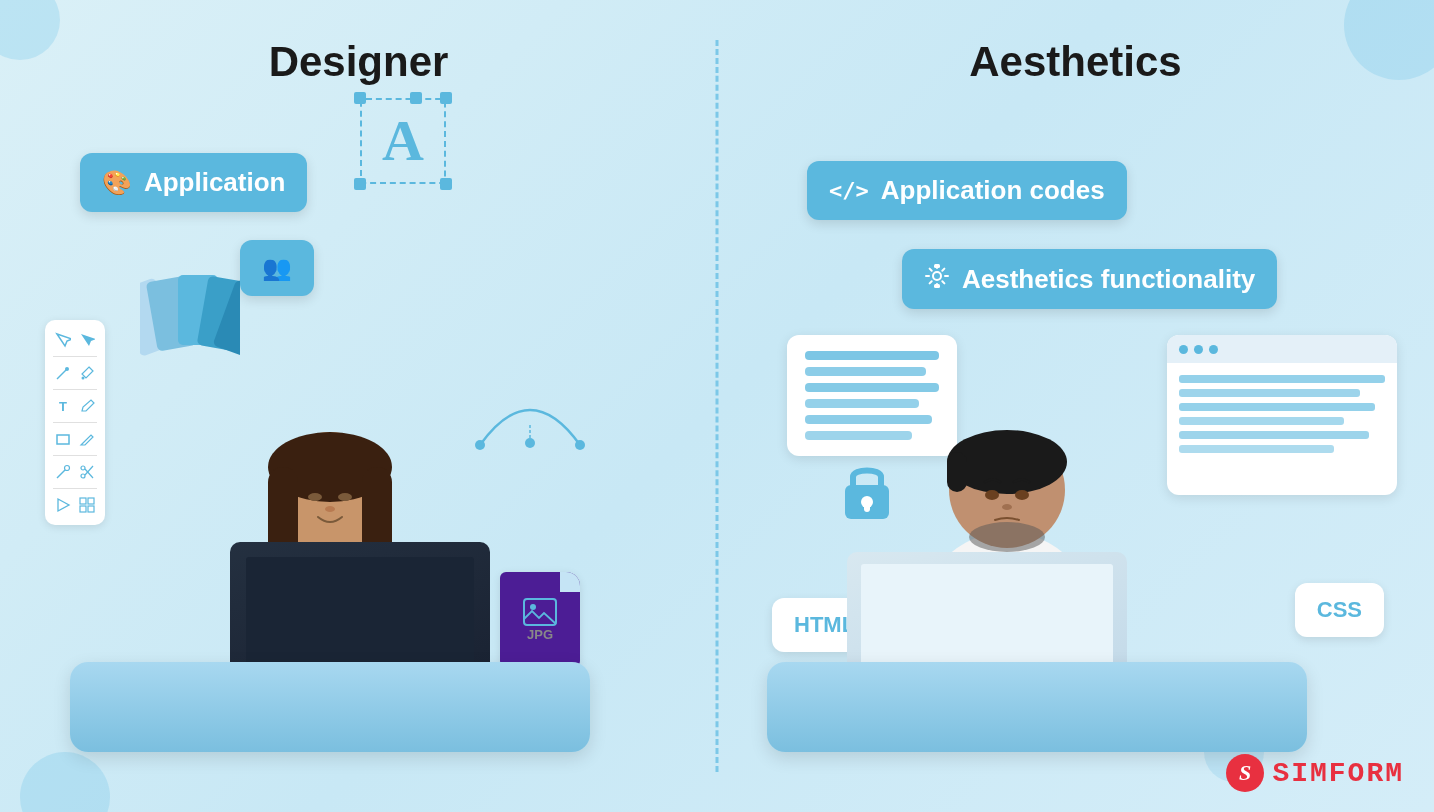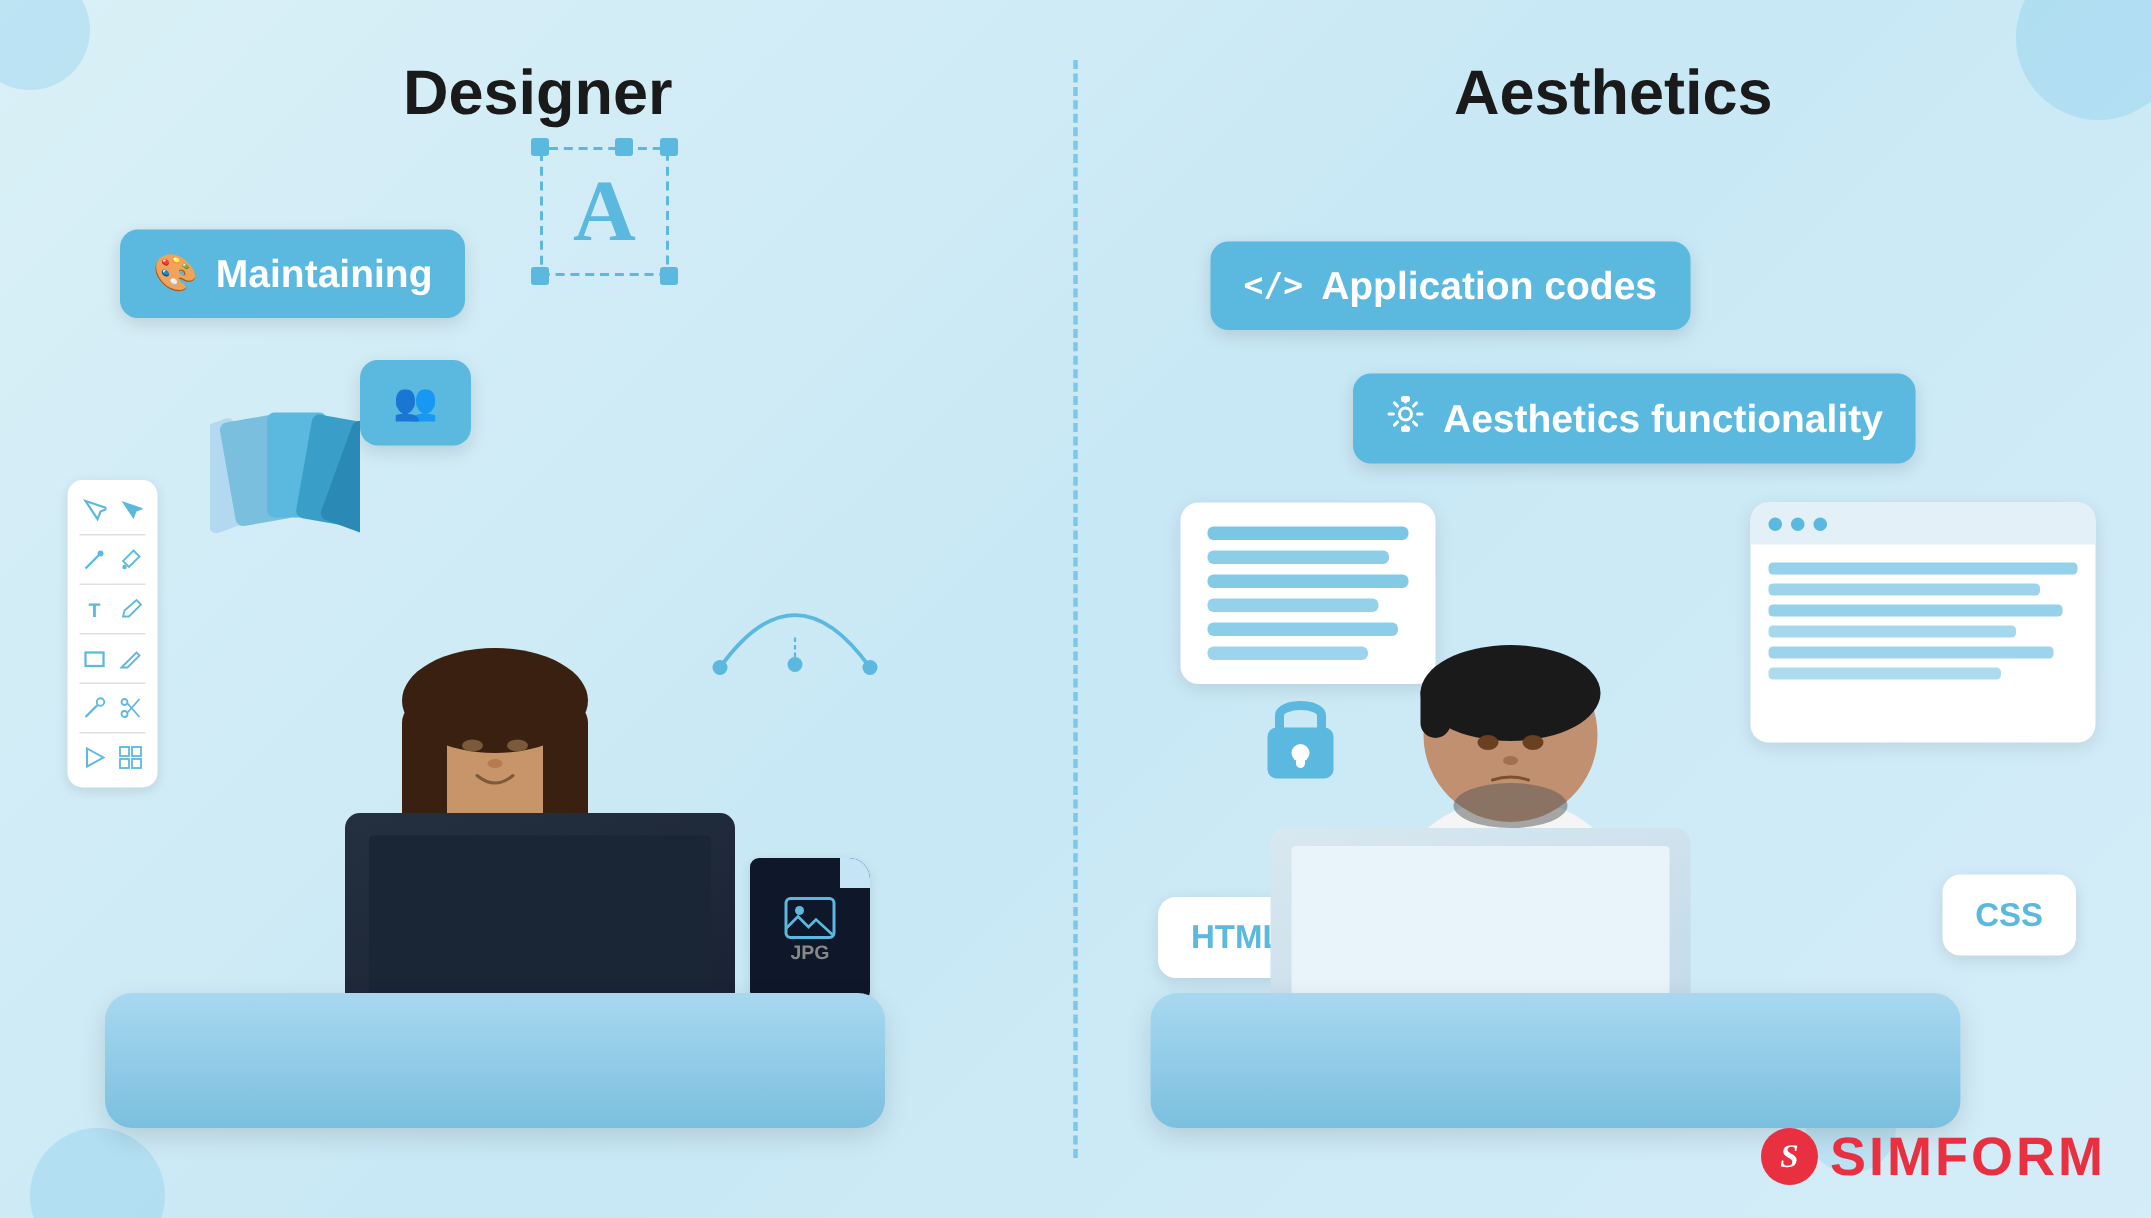--- a/index.html
+++ b/index.html
@@ -82,21 +82,21 @@
 
     
     .jpg-file {
       position: absolute;
       bottom: 145px;
       left: 500px;
     }
     .file-icon {
       width: 80px;
       height: 95px;
-      background: #0f172a;
+      background: #4c1d95;
       border-radius: 6px 14px 6px 6px;
       position: relative;
       display: flex;
       flex-direction: column;
       align-items: center;
       justify-content: center;
       box-shadow: 0 2px 8px rgba(0,0,0,0.1);
     }
     .file-corner {
       position: absolute;
@@ -142,21 +142,21 @@
 
 <div class="section-left">
 
   <div class="deco-circle deco-tl"></div>
   <div class="deco-circle deco-bl"></div>
 
   <div style="position:absolute; top:38px; left:50%; transform:translateX(-50%); font-size:42px; font-weight:700; color:#1a1a1a;">Designer</div>
 
   <div class="chip" style="top:153px; left:80px;">
     <span class="chip-icon">🎨</span>
-    <span>Maintaining</span>
+    <span>Application</span>
   </div>
 
   <div class="chip" style="top:240px; left:240px;">
     <span class="chip-icon">👥</span>
   </div>
 
   <div style="position:absolute; top:98px; left:360px;">
 
     <div style="position:absolute; top:-6px; left:-6px; width:12px; height:12px; background:#5bb8de; border-radius:2px;"></div>
     <div style="position:absolute; top:-6px; left:50px; width:12px; height:12px; background:#5bb8de; border-radius:2px;"></div>
@@ -440,14 +440,14 @@
 
 <div class="divider"></div>
 
 <div class="simform-logo">
   <div style="display:flex; align-items:center; gap:3px;">
     <svg width="38" height="38" viewBox="0 0 38 38">
       <circle cx="19" cy="19" r="19" fill="#e83040"></circle>
       <text x="19" y="26" text-anchor="middle" font-size="22" font-weight="900" fill="white" font-style="italic" font-family="Georgia,serif">S</text>
     </svg>
   </div>
-  <span style="font-size:36px; font-weight:800; color:#e83040; letter-spacing:2px;">SIMFORM</span>
+  <span style="font-size:28px; font-weight:800; color:#e83040; letter-spacing:2px;font-family:Liberation Mono, monospace;">SIMFORM</span>
 </div>
 
 </body></html>

